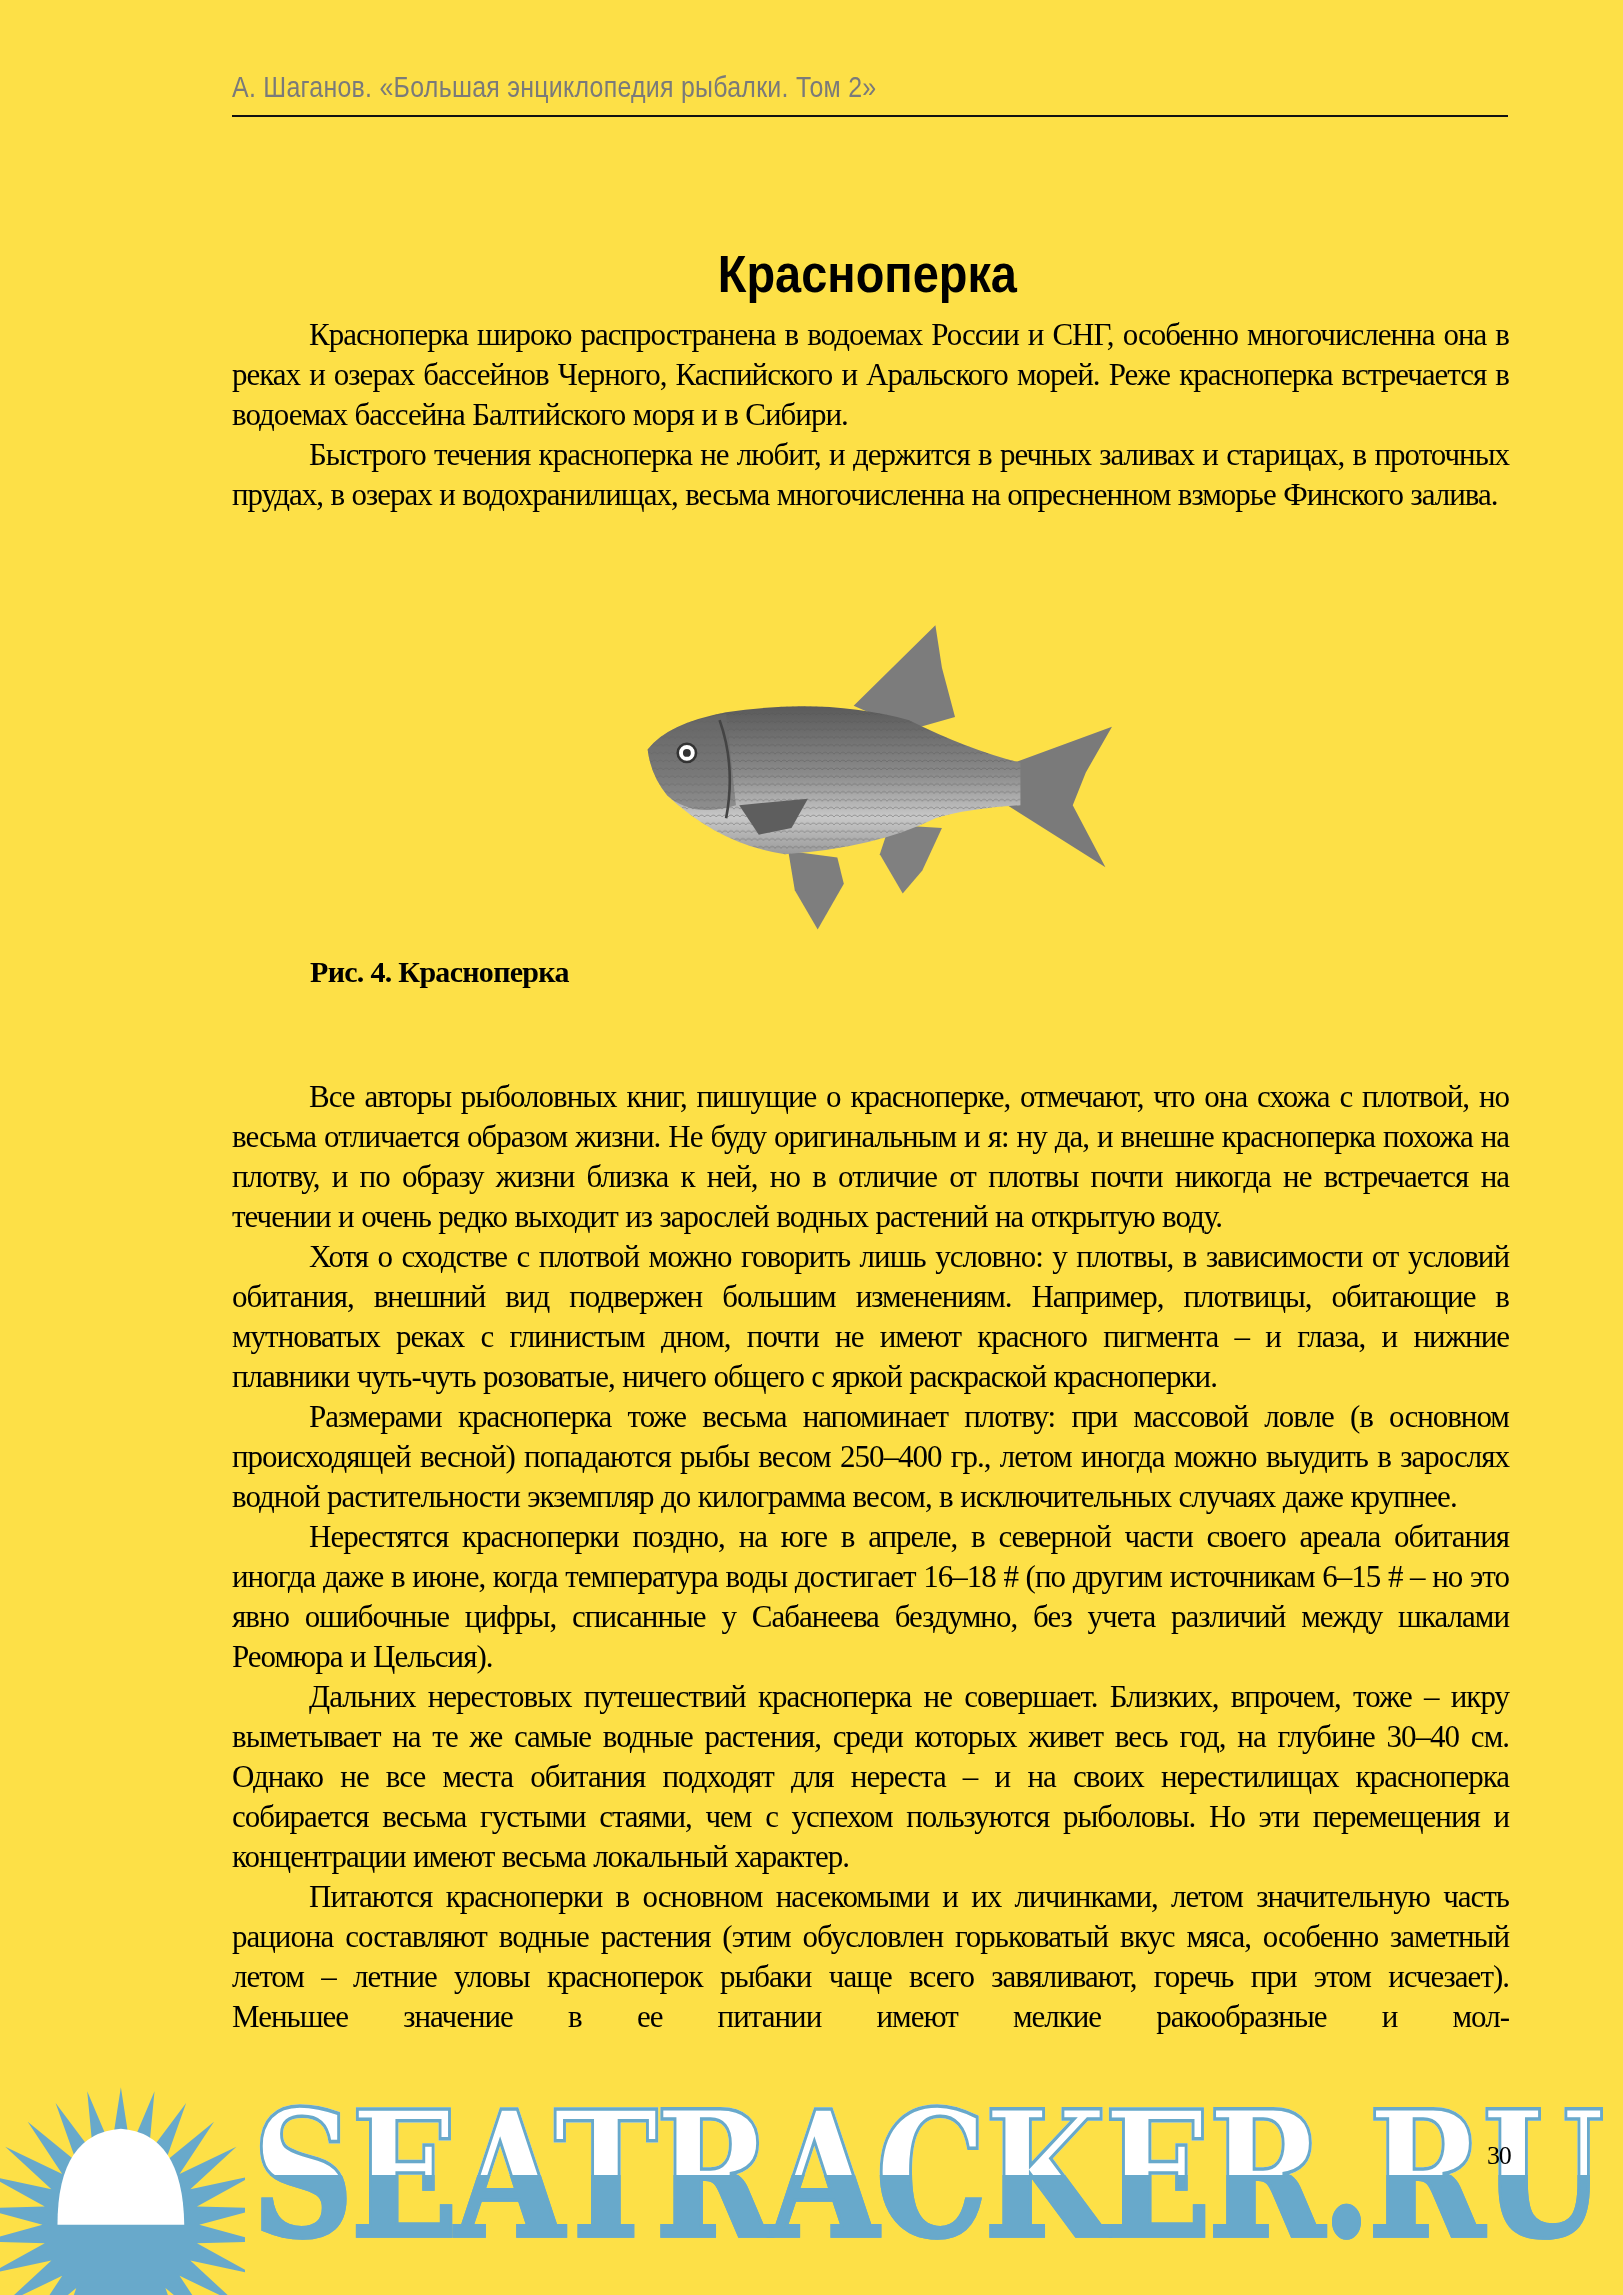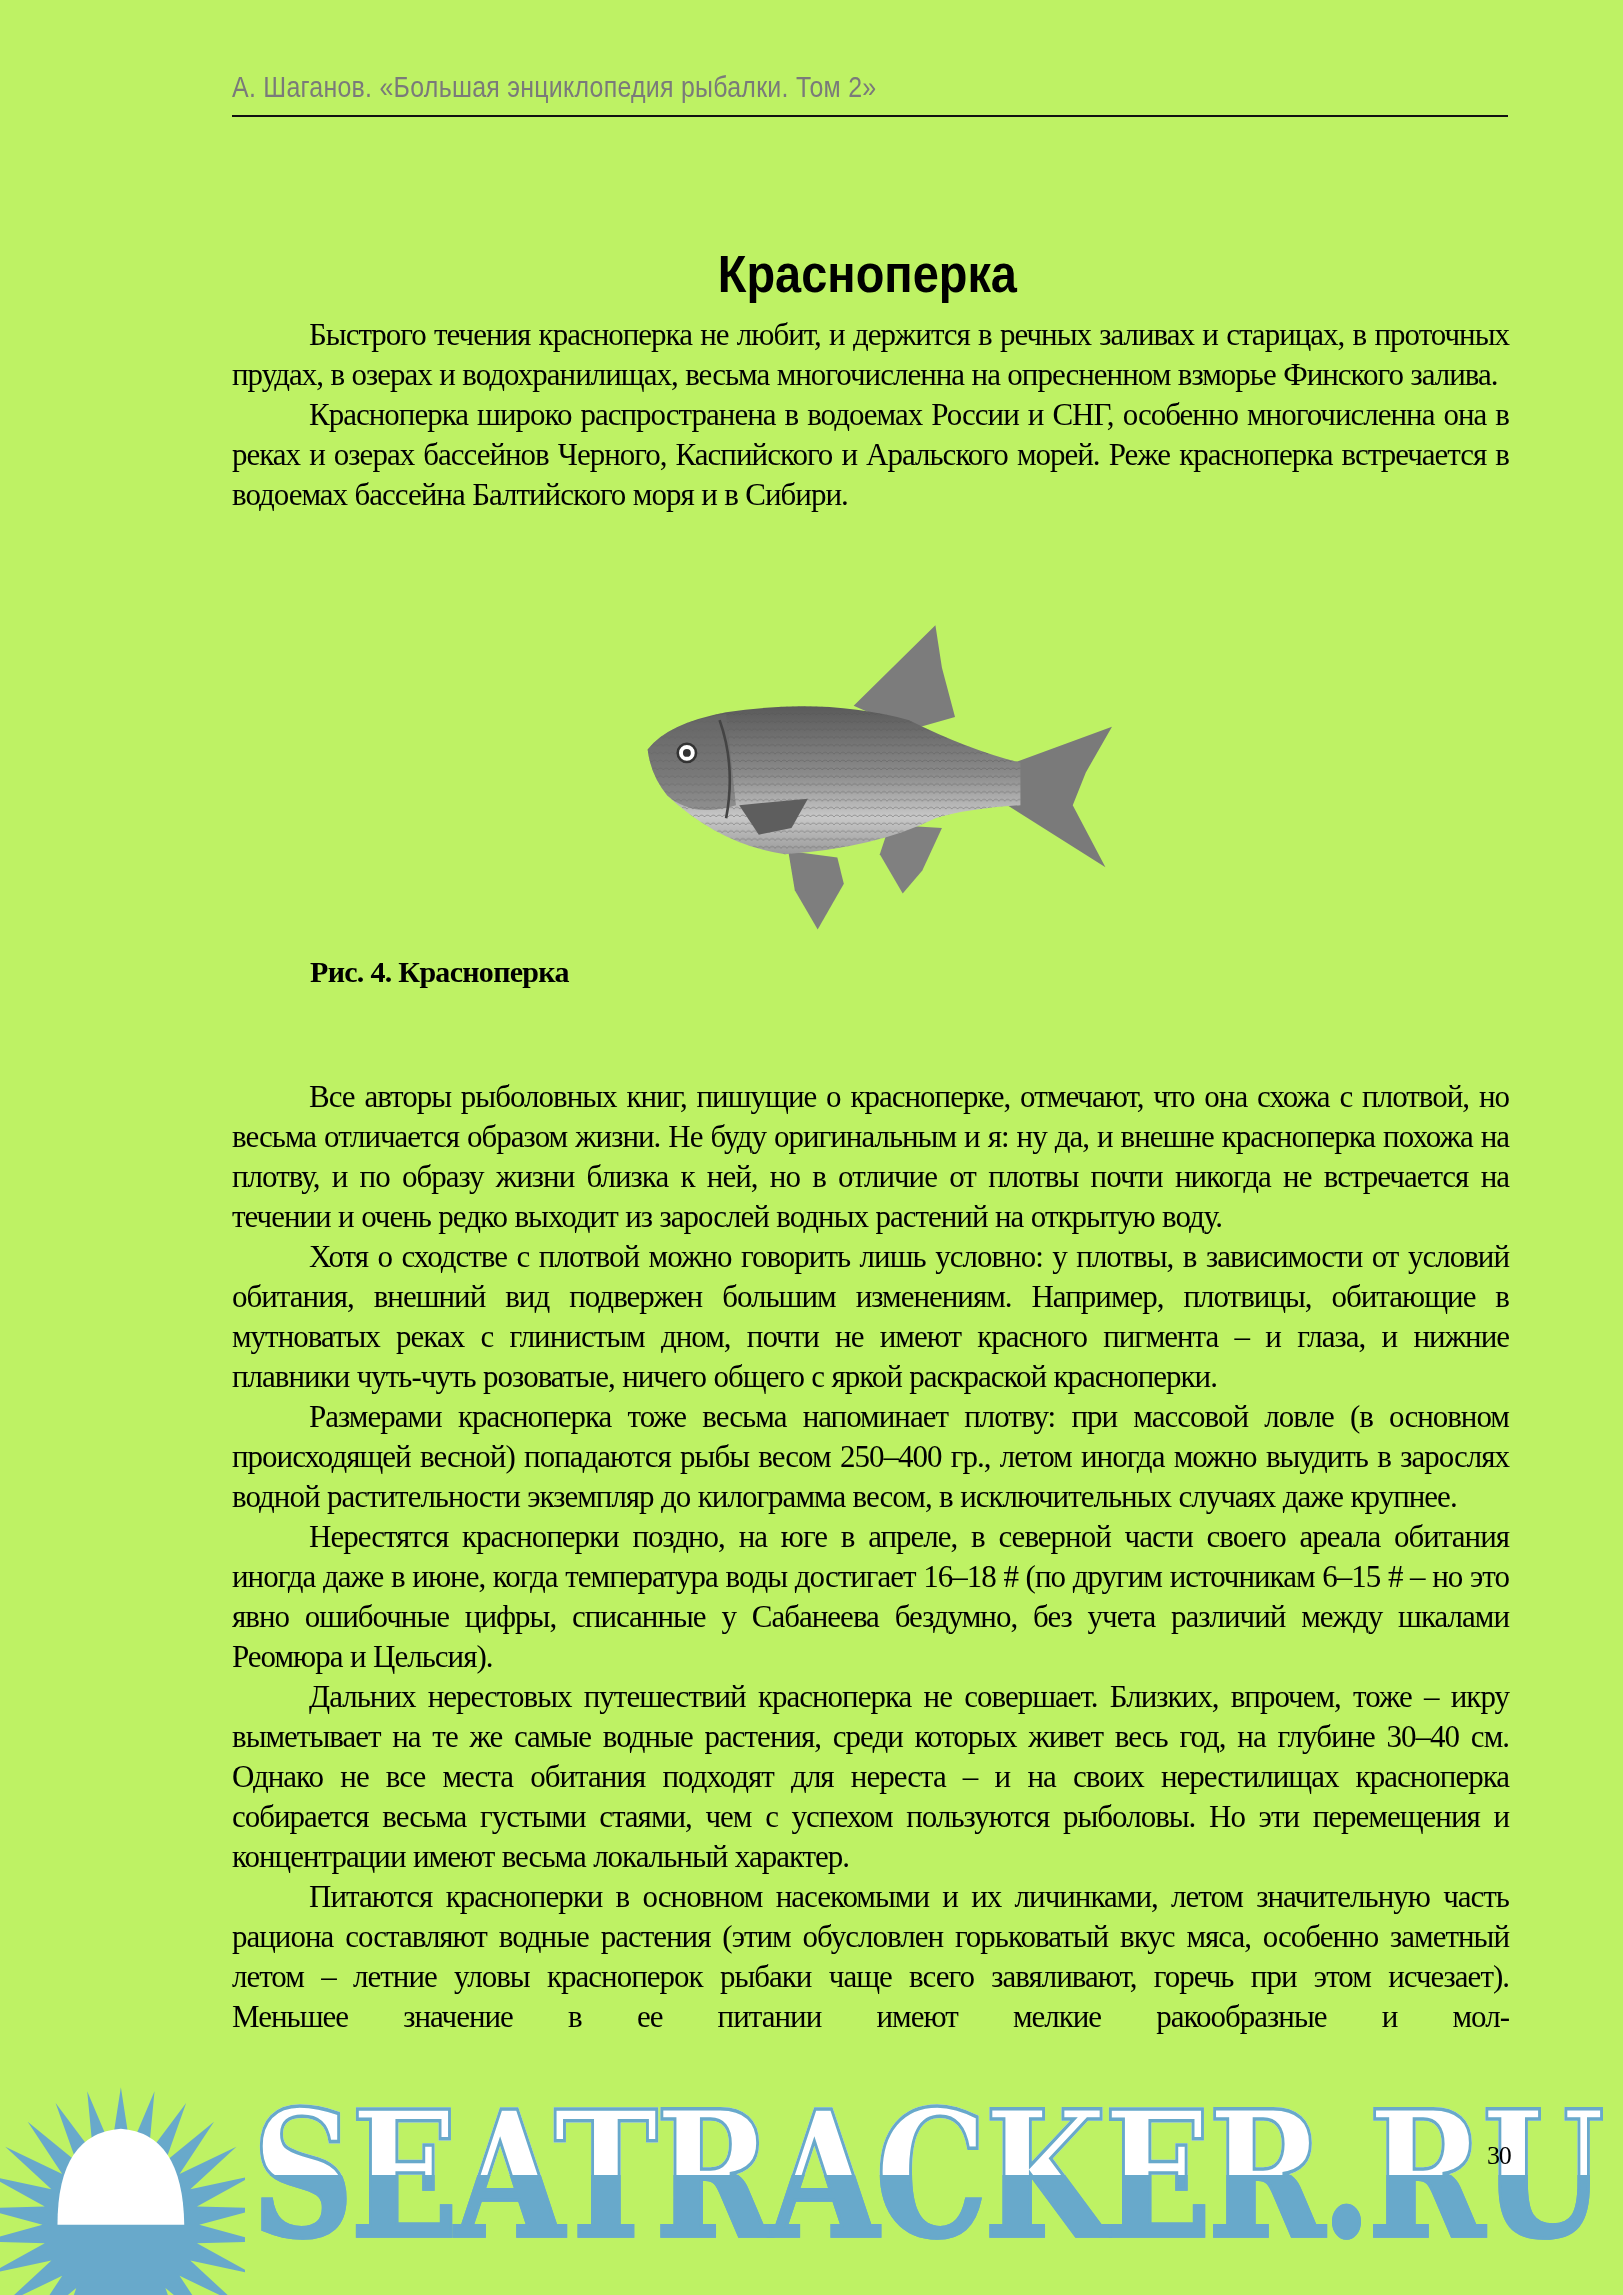--- a/index.html
+++ b/index.html
@@ -1,17 +1,17 @@
 <!DOCTYPE html>
 <html style="font-size:10.5px"><head>
 <meta charset="utf-8">
 <style>
   html, body { margin: 0; padding: 0; background: #ffffff; }
   body { width: 1623px; height: 2295px; position: relative; overflow: hidden; }
-  .page { position: absolute; left: 0; top: 0; width: 1623px; height: 2295px; background: #bef264; }
+  .page { position: absolute; left: 0; top: 0; width: 1623px; height: 2295px; background: #fde047; }
 
   .running-header {
     position: absolute; left: 232px; top: 71px;
     font-family: "Liberation Sans", sans-serif; font-size: 29px; color: #7a7a7a;
     transform: scaleX(0.86); transform-origin: left top; white-space: nowrap; letter-spacing: 0.3px;
   }
   .header-rule { position: absolute; left: 232px; top: 115px; width: 1276px; height: 2px; background: #111; }
 
   .chapter-title {
     position: absolute; left: 0; width: 1623px; top: 237px; text-align: center;
@@ -58,22 +58,22 @@
 <div class="page">
 
   <div class="running-header">А.  Шаганов.  «Большая энциклопедия рыбалки. Том 2»</div>
   <div class="header-rule"></div>
 
   <h1 class="chapter-title" style="margin:8px;">
     <span>Красноперка</span>
   </h1>
 
   <div class="text-block block-1">
+    <p class="para">Красноперка широко распространена в водоемах России и СНГ, особенно многочисленна она в реках и озерах бассейнов Черного, Каспийского и Аральского морей. Реже красноперка встречается в водоемах бассейна Балтийского моря и в Сибири.</p>
     <p class="para">Быстрого течения красноперка не любит, и держится в речных заливах и старицах, в проточных прудах, в озерах и водохранилищах, весьма многочисленна на опресненном взморье Финского залива.</p>
-    <p class="para">Красноперка широко распространена в водоемах России и СНГ, особенно многочисленна она в реках и озерах бассейнов Черного, Каспийского и Аральского морей. Реже красноперка встречается в водоемах бассейна Балтийского моря и в Сибири.</p>
   </div>
 
   <div class="figure">
     <svg viewBox="0 0 740 500">
       <defs>
         <linearGradient id="bodyGrad" x1="0" y1="0" x2="0" y2="1">
           <stop offset="0" stop-color="#5a5a5a"></stop>
           <stop offset="0.45" stop-color="#8a8a8a"></stop>
           <stop offset="0.75" stop-color="#c8c8c8"></stop>
           <stop offset="1" stop-color="#9a9a9a"></stop>

